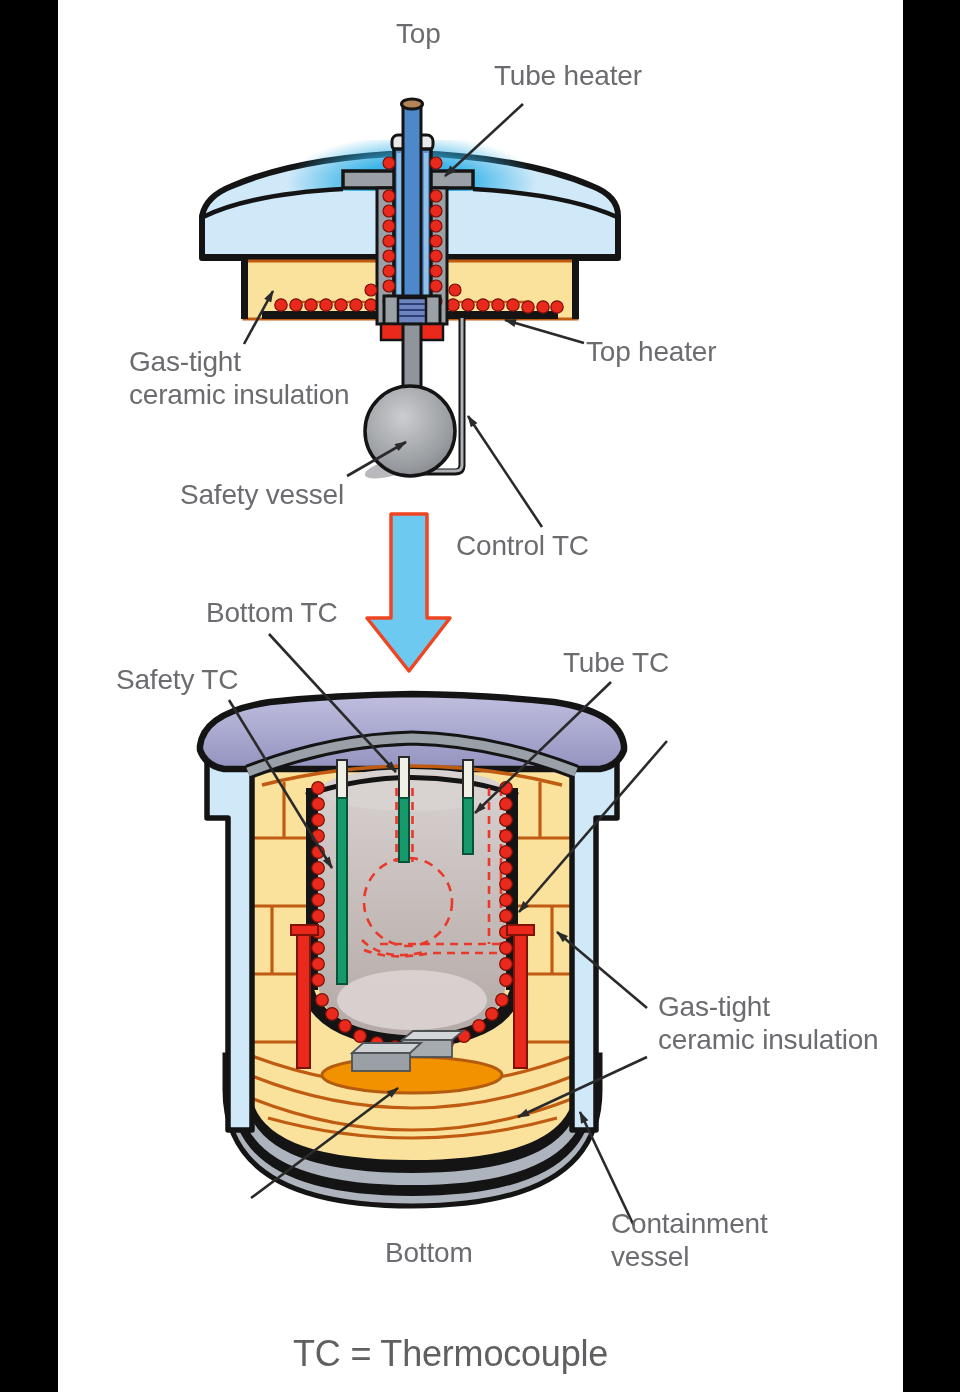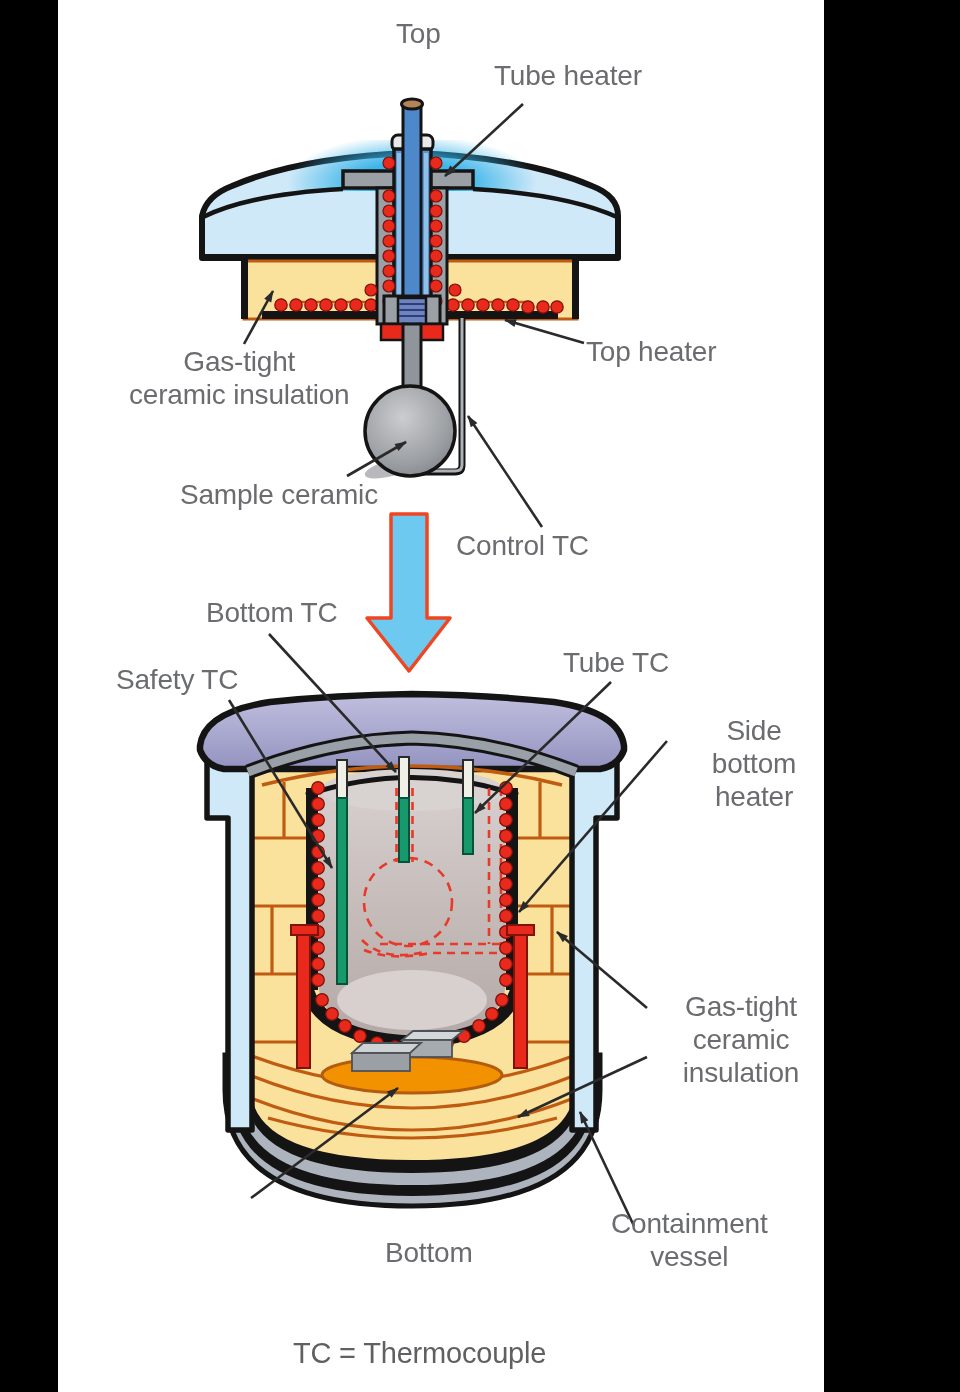--- a/index.html
+++ b/index.html
@@ -1,22 +1,22 @@
 <!DOCTYPE html>
 <html style="--background-black: #000000; --panel-white: #ffffff; --label-text: #6b6c6f; --note-text: #5f6062; --heater-red: #e8291c; --insulation-yellow: #fbe29c; --insulation-line-orange: #c05c12; --vessel-blue-light: #cfe9f9; --dome-glow-blue: #1ba7e0; --lid-purple: #abaacf; --metal-gray: #9aa0a6; --tc-green: #17996b; --ghost-red: #e8392a; --flow-arrow-fill: #6ec9f0; --flow-arrow-stroke: #ef4523; --outline-black: #141414;"><head>
 <meta charset="utf-8">
 <style>
   html,body{margin:0;padding:0;background:#000;}
-  .stage{position:relative;width:824px;height:1392px;background:var(--background-black,#000);overflow:hidden;
-         font-family:"Liberation Sans", sans-serif;text-align:center;}
+  .stage{position:relative;width:960px;height:1392px;background:var(--background-black,#000);overflow:hidden;
+         font-family:"Liberation Sans", sans-serif;}
   .panel{position:absolute;left:58px;top:0;width:845px;height:1392px;background:var(--panel-white,#fff);}
   svg.diagram{position:absolute;left:0;top:0;}
   .lbl{position:absolute;font-size:28px;line-height:33px;letter-spacing:-0.2px;
        color:var(--label-text,#6b6c6f);white-space:pre-line;}
-  .note{font-size:29px;color:var(--note-text,#5f6062);}
+  .note{font-size:36px;color:var(--note-text,#5f6062);}
 </style>
 </head>
 <body>
 
 <div class="stage">
   <div class="panel"></div>
 
   <svg class="diagram" width="960" height="1392" viewBox="0 0 960 1392">
     <defs>
       <radialGradient id="glowGrad" cx="50%" cy="50%" r="50%">
@@ -275,26 +275,24 @@
       <line x1="634" y1="1226" x2="580" y2="1112" marker-end="url(#ah)"></line>
       <line x1="251" y1="1198" x2="398" y2="1088" marker-end="url(#ah)"></line>
     </g>
   </svg>
 
   <div class="lbl" style="left:396px;top:17px">Top</div>
   <div class="lbl" style="left:494px;top:59px">Tube heater</div>
   <div class="lbl" style="left:129px;top:345px">Gas-tight
 ceramic insulation</div>
   <div class="lbl" style="left:586px;top:335px">Top heater</div>
-  <div class="lbl" style="left:180px;top:478px">Sample ceramic</div>
+  <div class="lbl" style="left:180px;top:478px">Safety vessel</div>
   <div class="lbl" style="left:456px;top:529px">Control TC</div>
   <div class="lbl" style="left:206px;top:596px">Bottom TC</div>
   <div class="lbl" style="left:116px;top:663px">Safety TC</div>
   <div class="lbl" style="left:563px;top:646px">Tube TC</div>
-  <div class="lbl" style="left:684px;top:714px">Side bottom
-heater</div>
   <div class="lbl" style="left:658px;top:990px">Gas-tight
 ceramic insulation</div>
   <div class="lbl" style="left:385px;top:1236px">Bottom</div>
   <div class="lbl" style="left:611px;top:1207px">Containment
 vessel</div>
   <div class="lbl note" style="left:293px;top:1337px">TC = Thermocouple</div>
 </div>
 
 </body></html>

